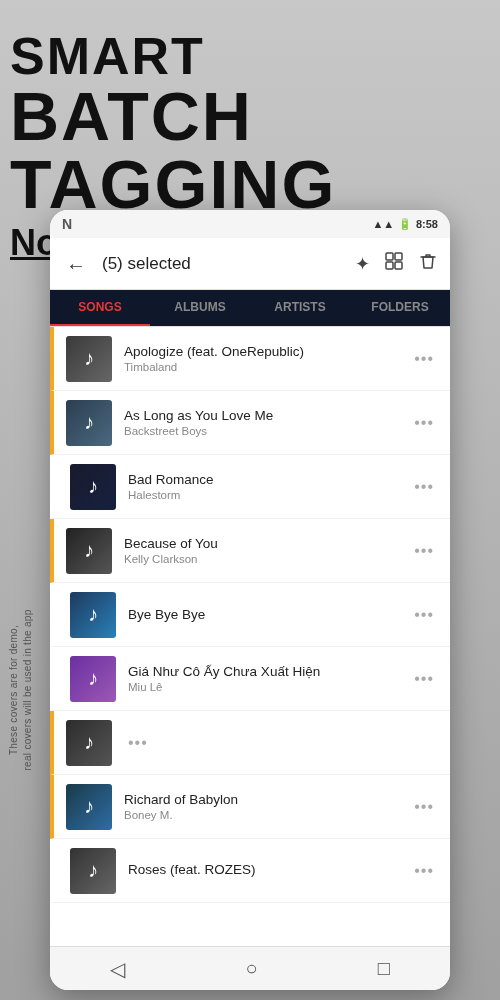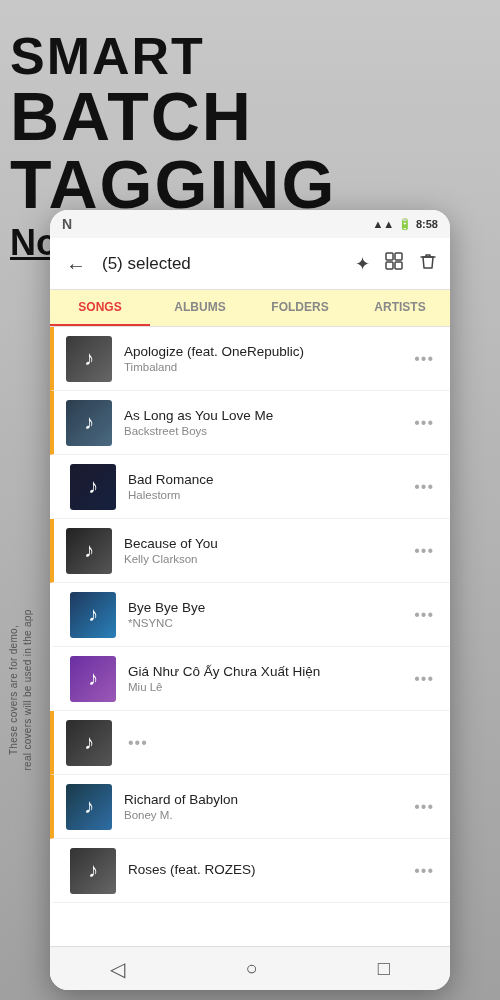--- a/index.html
+++ b/index.html
@@ -110,21 +110,21 @@
     }
     .toolbar-icon {
       font-size: 18px;
       color: #444;
       cursor: pointer;
     }
 
     
     .tabs {
       display: flex;
-      background: #fef9c3;
+      background: #0f172a;
       border-bottom: 1px solid #e0e0e0;
     }
     .tab {
       flex: 1;
       text-align: center;
       padding: 10px 0;
       font-size: 12px;
       font-weight: 600;
       color: #888;
       cursor: pointer;
@@ -284,22 +284,22 @@
             <path d="M5 6h10l-1 11H6L5 6z" stroke="#444" stroke-width="1.5" stroke-linejoin="round"></path>
             <path d="M3 6h14M8 6V4h4v2" stroke="#444" stroke-width="1.5" stroke-linecap="round" stroke-linejoin="round"></path>
           </svg>
         </span>
       </div>
     </div>
 
     <div class="tabs">
       <div class="tab active">SONGS</div>
       <div class="tab">ALBUMS</div>
+      <div class="tab">ARTISTS</div>
       <div class="tab">FOLDERS</div>
-      <div class="tab">ARTISTS</div>
     </div>
 
     <div class="song-list">
     <div class="song-item selected">
     <div class="song-thumb" style="background: linear-gradient(135deg, #3a3a3a 0%, #666 100%); margin-left: 0">
       <div class="thumb-inner" style="font-size:20px;">♪</div>
     </div>
     <div class="song-info">
       <div class="song-title">Apologize (feat. OneRepublic)</div>
       <div class="song-artist">Timbaland</div>
@@ -335,21 +335,20 @@
       <div class="song-artist">Kelly Clarkson</div>
     </div>
     <span class="song-menu">•••</span>
   </div>
         <div class="song-item">
     <div class="song-thumb" style="background: linear-gradient(135deg, #1e3a5f 0%, #2980b9 100%); margin-left: 4px">
       <div class="thumb-inner" style="font-size:20px;">♪</div>
     </div>
     <div class="song-info">
       <div class="song-title">Bye Bye Bye</div>
-      <div class="song-artist">*NSYNC</div>
     </div>
     <span class="song-menu">•••</span>
   </div>
         <div class="song-item">
     <div class="song-thumb" style="background: linear-gradient(135deg, #6b2fa0 0%, #9b59b6 100%); margin-left: 4px">
       <div class="thumb-inner" style="font-size:20px;">♪</div>
     </div>
     <div class="song-info">
       <div class="song-title">Giá Như Cô Ấy Chưa Xuất Hiện</div>
       <div class="song-artist">Miu Lê</div>

